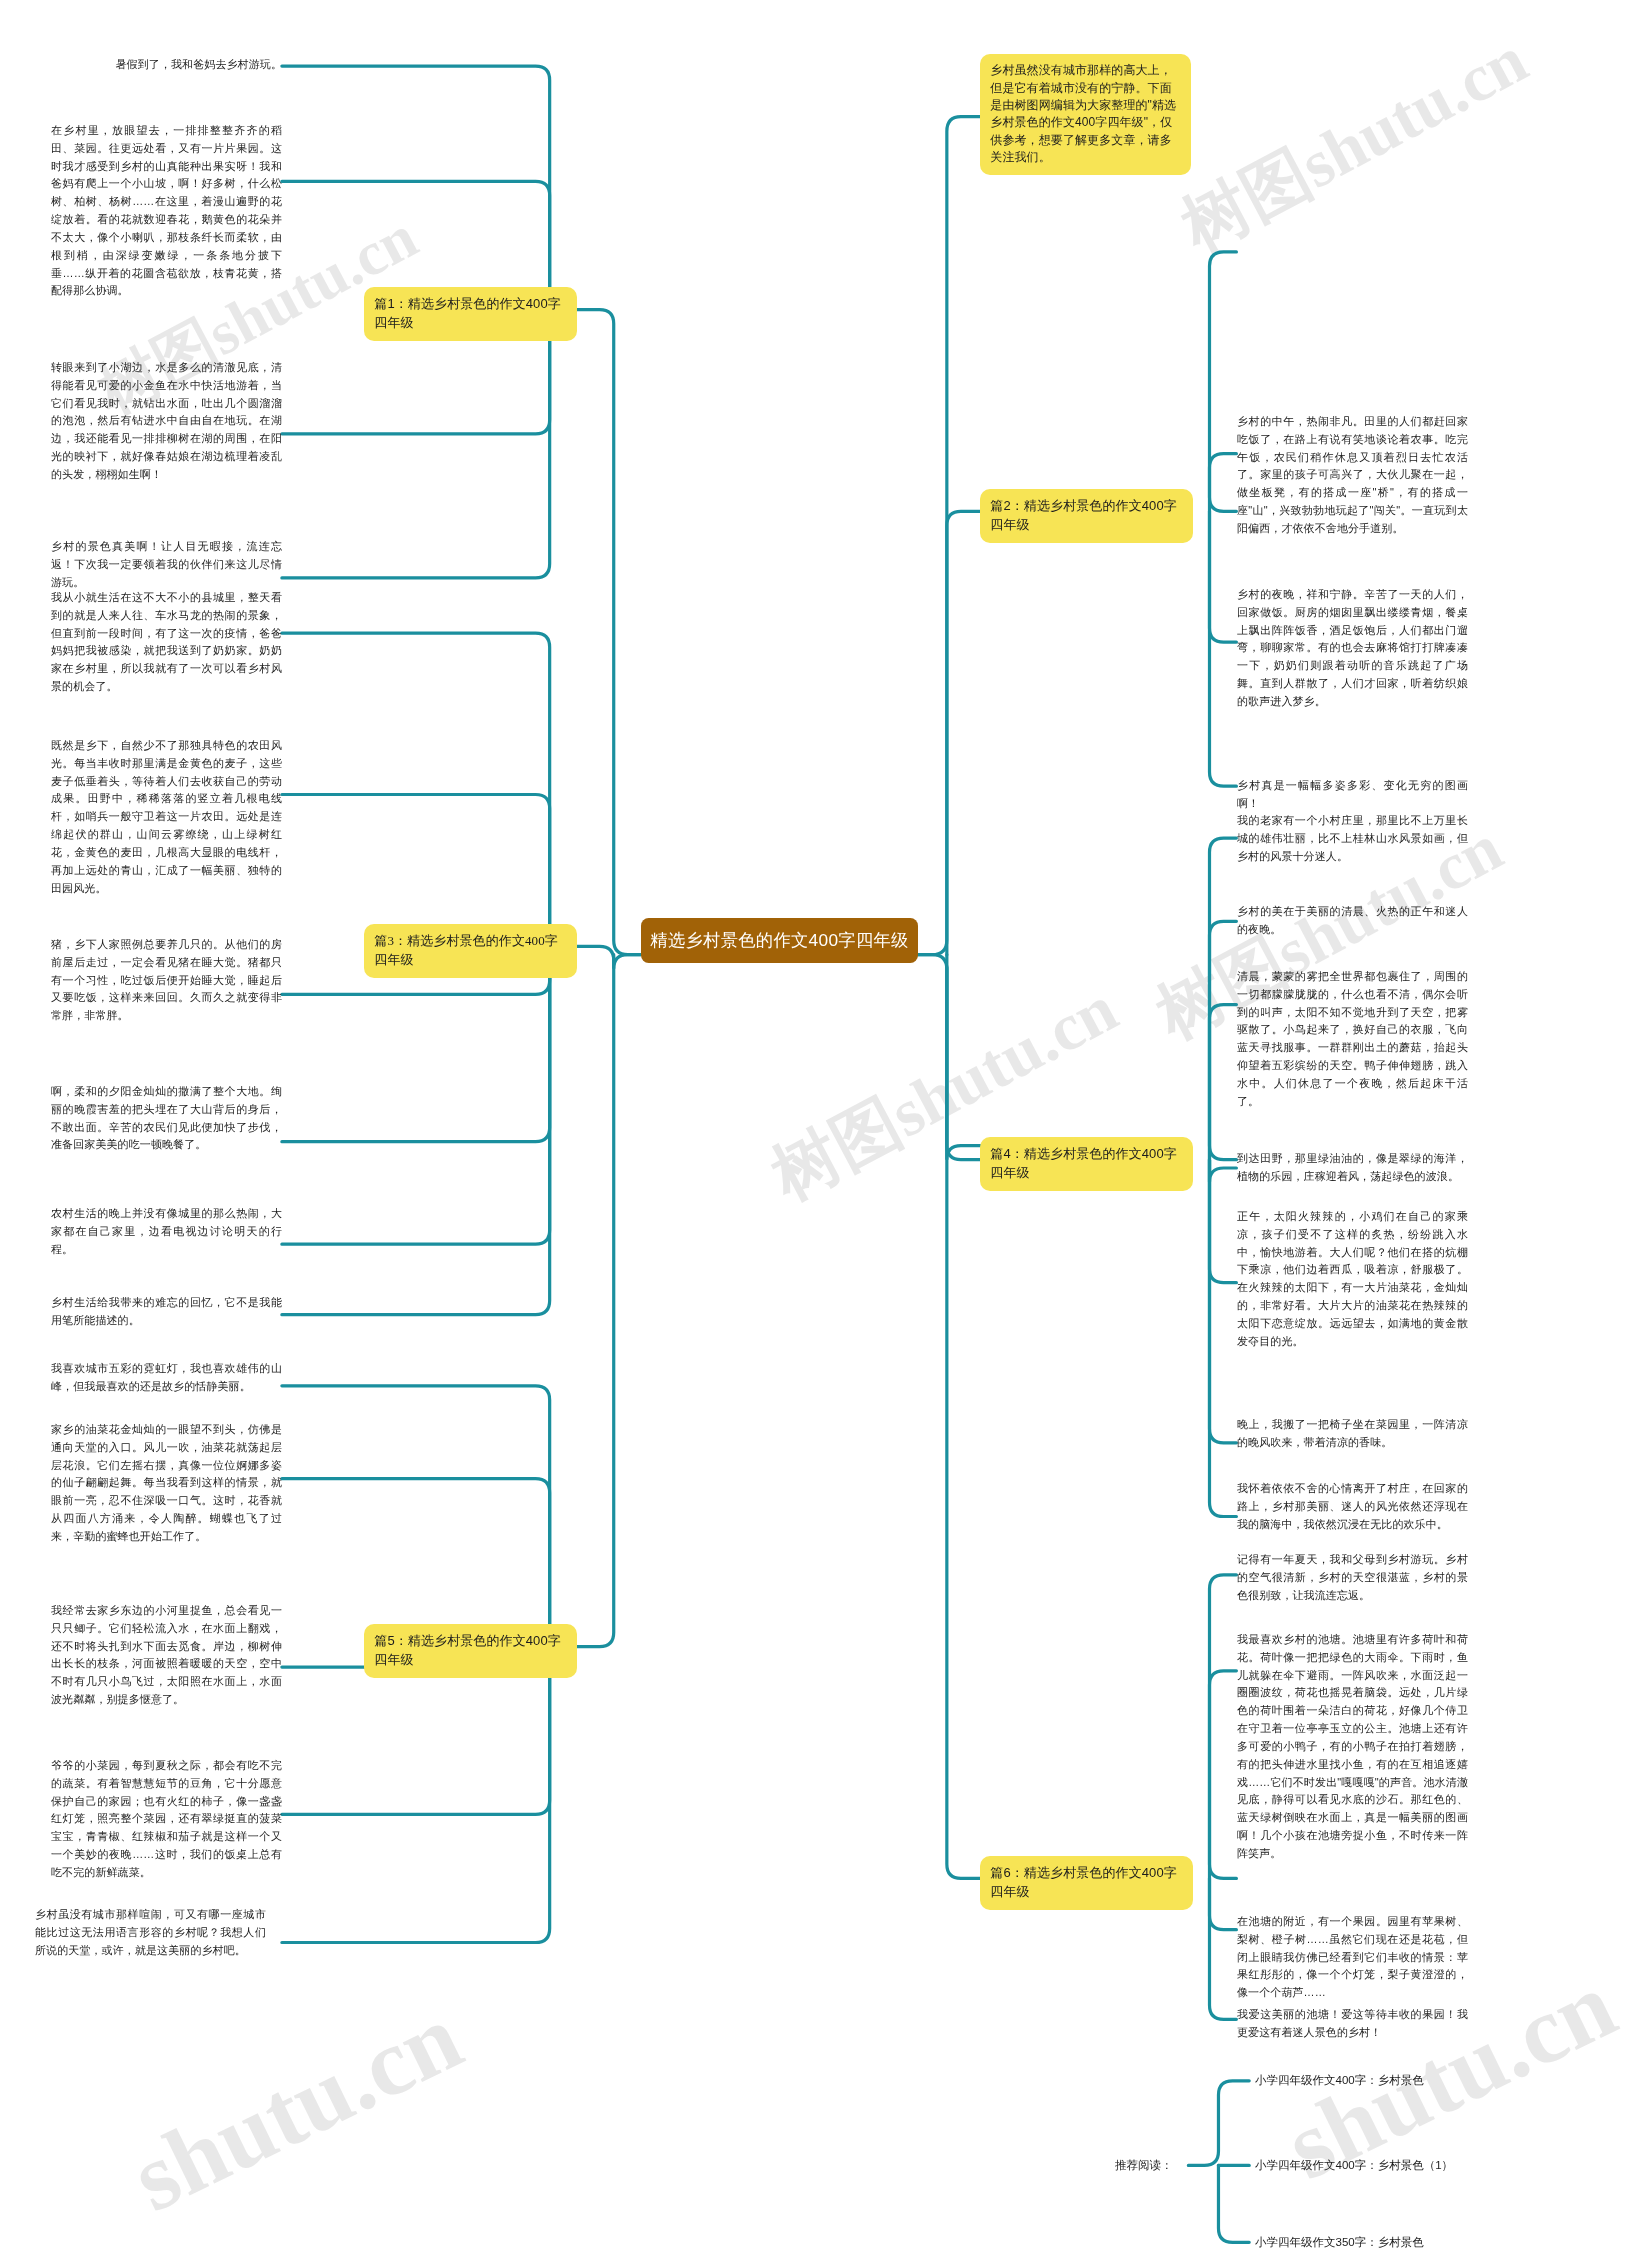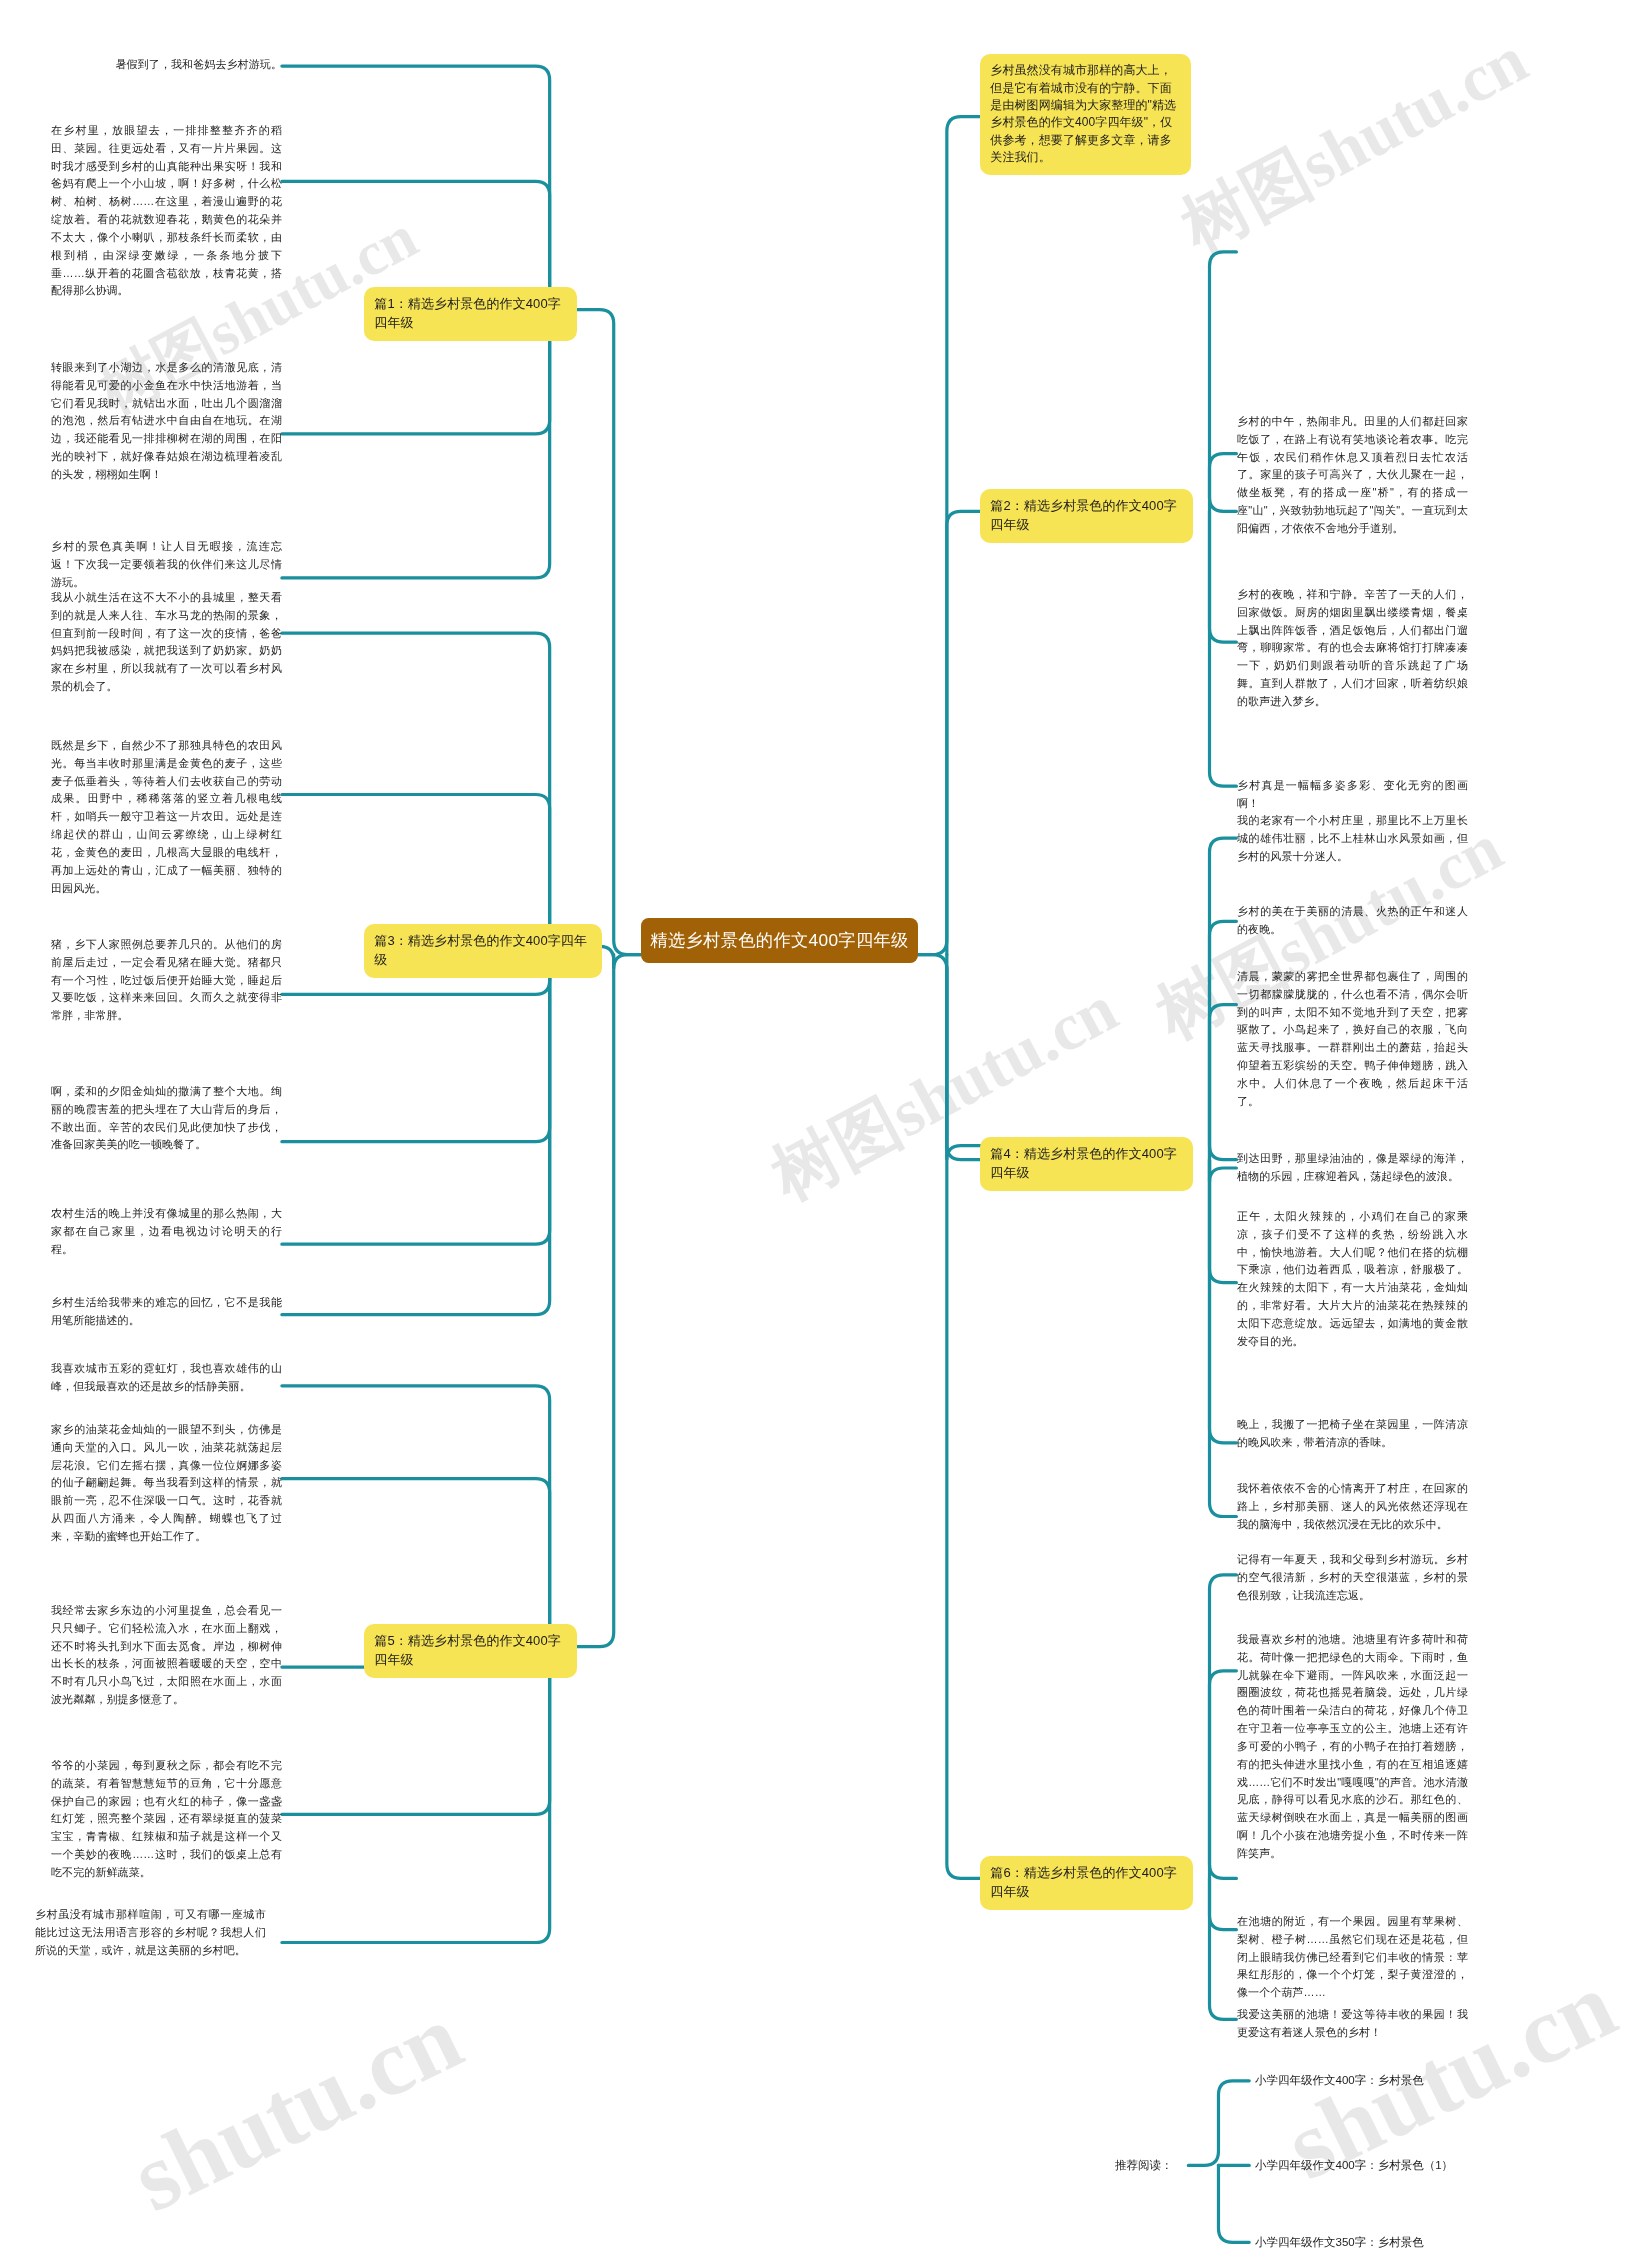--- a/index.html
+++ b/index.html
@@ -136,21 +136,21 @@
     <path d="M1855 3380 L 1880 3380 Q 1902 3380 1902 3358 L 1902 3270 Q 1902 3248 1924 3248 L 1950 3248"></path>
     <path d="M1902 3380 L 1950 3380"></path>
     <path d="M1902 3380 L 1902 3478 Q 1902 3500 1924 3500 L 1950 3500"></path>
   </svg>
 
   <div class="node root" style="left:641px;top:918px;width:277px;">精选乡村景色的作文400字四年级</div>
 
   <div class="node branch" style="left:980px;top:54px;width:211px;font-size:12px;">乡村虽然没有城市那样的高大上，但是它有着城市没有的宁静。下面是由树图网编辑为大家整理的"精选乡村景色的作文400字四年级"，仅供参考，想要了解更多文章，请多关注我们。</div>
 
   <div class="node branch" style="left:364px;top:287px;width:213px;">篇1：精选乡村景色的作文400字四年级</div>
-  <div class="node branch" style="left:364px;top:924px;width:238px;">篇3：精选乡村景色的作文400字四年级</div>
+  <div class="node branch" style="left:364px;top:924px;width:213px;font-family:Liberation Serif, serif;">篇3：精选乡村景色的作文400字四年级</div>
   <div class="node branch" style="left:364px;top:1624px;width:213px;">篇5：精选乡村景色的作文400字四年级</div>
 
   <div class="node branch" style="left:980px;top:489px;width:213px;">篇2：精选乡村景色的作文400字四年级</div>
   <div class="node branch" style="left:980px;top:1137px;width:213px;">篇4：精选乡村景色的作文400字四年级</div>
   <div class="node branch" style="left:980px;top:1856px;width:213px;">篇6：精选乡村景色的作文400字四年级</div>
 
   <div class="node leaf" style="left:115px;top:56px;width:167px;text-align:right;">暑假到了，我和爸妈去乡村游玩。</div>
   <div class="node leaf" style="left:51px;top:122px;width:231px;">在乡村里，放眼望去，一排排整整齐齐的稻田、菜园。往更远处看，又有一片片果园。这时我才感受到乡村的山真能种出果实呀！我和爸妈有爬上一个小山坡，啊！好多树，什么松树、柏树、杨树……在这里，着漫山遍野的花绽放着。看的花就数迎春花，鹅黄色的花朵并不太大，像个小喇叭，那枝条纤长而柔软，由根到梢，由深绿变嫩绿，一条条地分披下垂……纵开着的花圖含苞欲放，枝青花黄，搭配得那么协调。</div>
   <div class="node leaf" style="left:51px;top:359px;width:231px;">转眼来到了小湖边，水是多么的清澈见底，清得能看见可爱的小金鱼在水中快活地游着，当它们看见我时，就钻出水面，吐出几个圆溜溜的泡泡，然后有钻进水中自由自在地玩。在湖边，我还能看见一排排柳树在湖的周围，在阳光的映衬下，就好像春姑娘在湖边梳理着凌乱的头发，栩栩如生啊！</div>
   <div class="node leaf" style="left:51px;top:538px;width:231px;">乡村的景色真美啊！让人目无暇接，流连忘返！下次我一定要领着我的伙伴们来这儿尽情游玩。</div>

